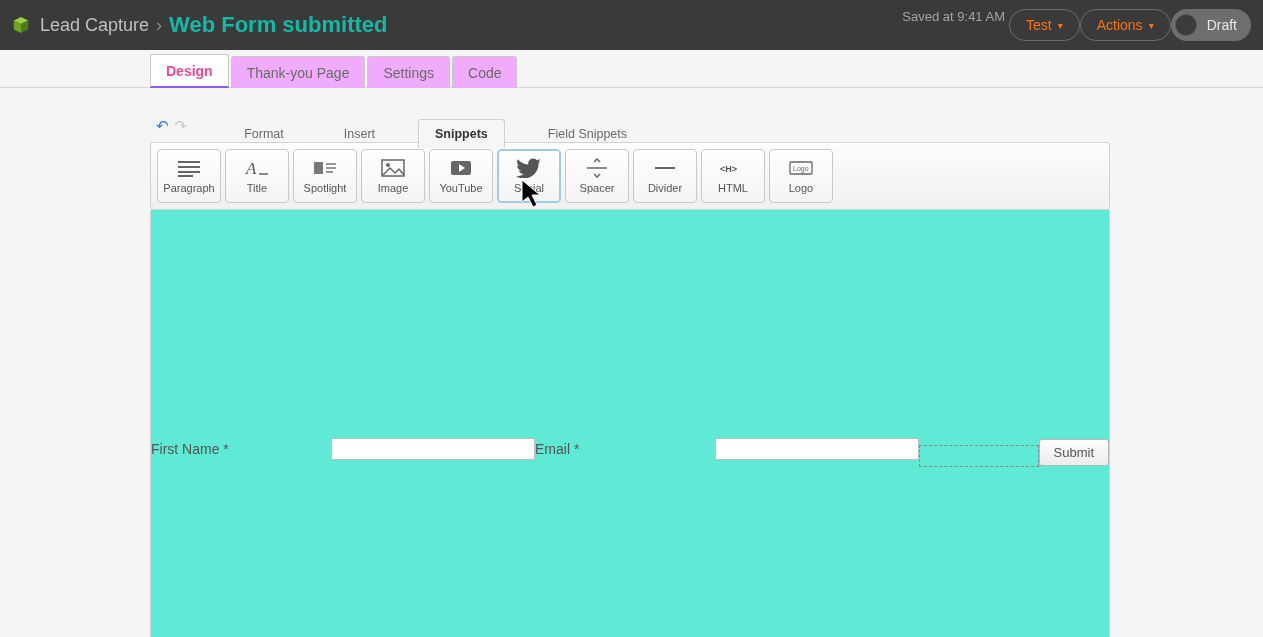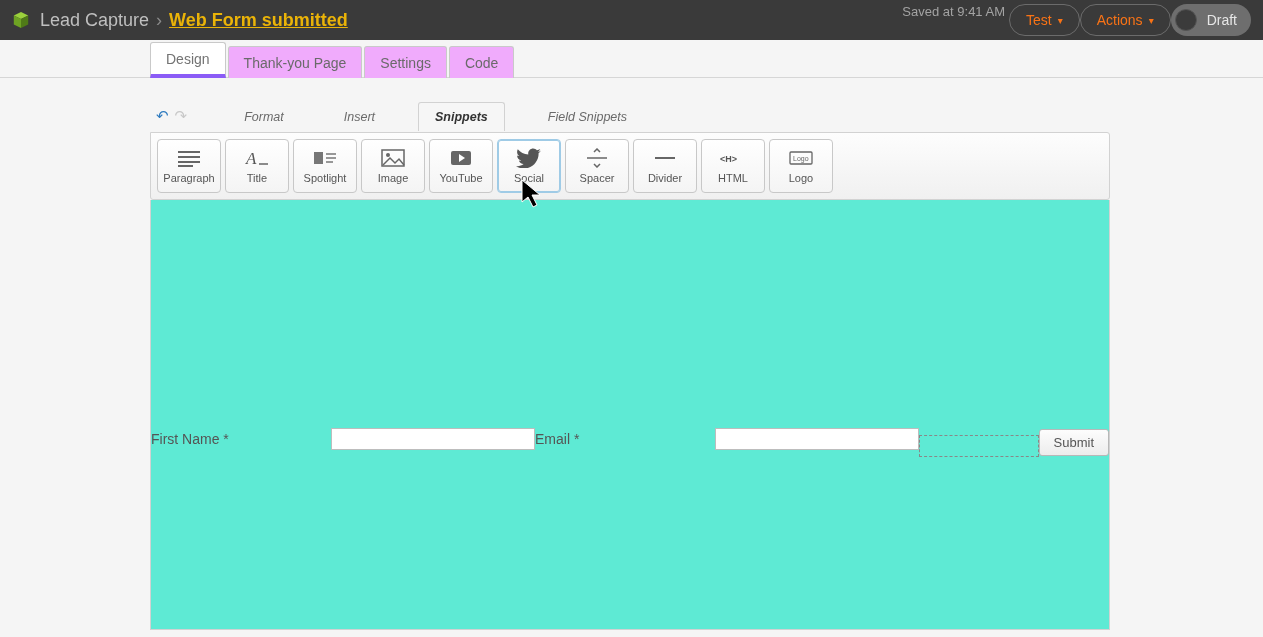--- a/index.html
+++ b/index.html
@@ -7,21 +7,21 @@
     font-family: -apple-system, "Helvetica Neue", Arial, sans-serif;
     background: #f5f5f5;
     width: 1263px;
     height: 637px;
     overflow: hidden;
   }
 
   
   .header {
     background: #3a3a3a;
-    height: 40px;
+    height: 50px;
     display: flex;
     align-items: center;
     padding: 0 12px;
     color: #d0d0d0;
   }
   .header-left { display: flex; align-items: center; flex: 1; }
   .logo-cube {
     width: 18px; height: 18px;
     margin-right: 10px;
     position: relative;
@@ -31,24 +31,23 @@
     color: #bfbfbf;
     font-weight: 300;
     font-size: 18px;
   }
   .breadcrumb-sep {
     color: #8a8a8a;
     margin: 0 7px;
     font-size: 18px;
   }
   .breadcrumb-current {
-    color: #eab308;
+    color: #14b8a6;
     font-weight: 600;
-    font-size: 18px;
-    text-decoration: underline;
+    font-size: 22px;
   }
 
   .header-right { display:flex; align-items:flex-start; }
   .saved-text { color: #a3a3a3; font-size: 13px; margin-right: 4px;}
   .pill-btn {
     background: transparent;
     border: 1px solid #6b6b6b;
     color: #f97316;
     border-radius: 20px;
     height: 32px;
@@ -95,23 +94,23 @@
     font-size: 14px;
     padding: 8px 15px 7px;
     margin-right: 2px;
     border-radius: 3px 3px 0 0;
     cursor: pointer;
     position: relative;
     top: 1px;
   }
   .maintab.active {
     background: #fff;
-    color: #737373;
-    font-weight: 400;
-    border-bottom: 4px solid #8b5cf6;
+    color: #ec4899;
+    font-weight: 700;
+    border-bottom: 2px solid #8b5cf6;
   }
 
   
   .editor-wrap {
     margin-left: 150px;
     width: 960px;
   }
 
   
   .toolbar-tabs {
@@ -131,22 +130,21 @@
   .undo-redo span { cursor: pointer; font-size: 15px; line-height:1;}
   .undo-ok { color: #2f7bbf; }
   .redo-disabled { color: #c8c8c8; }
   .tooltab {
     padding: 7px 16px;
     cursor: pointer;
     border: 1px solid transparent;
     border-bottom: none;
     border-radius: 3px 3px 0 0;
     position: relative;
-    top: 1px;
-    font-style: italic;
+    top: 8px;
   }
   .tooltab.spacer-gap { margin-right: 26px; }
   .tooltab.active {
     border-color: #d2d2d2;
     background: #f6f6f6;
     color: #333;
     font-weight: 600;
   }
 
   

